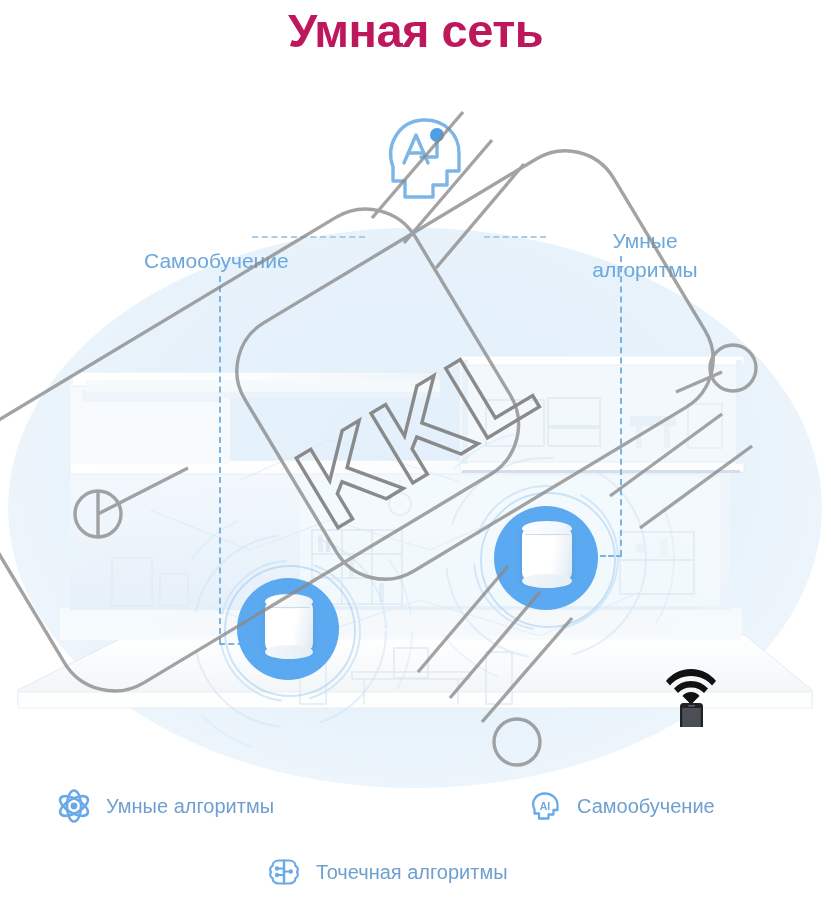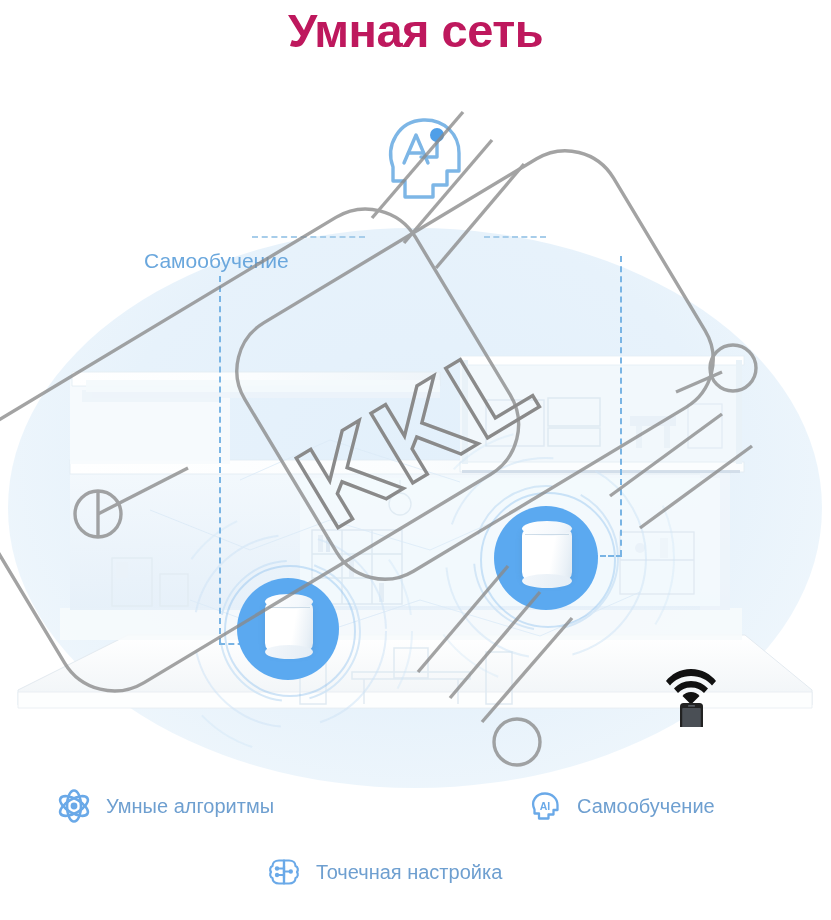--- a/index.html
+++ b/index.html
@@ -307,20 +307,22 @@
   </svg>
 
   <div class="leader-h leader-h-left"></div>
   <div class="leader-h leader-h-right"></div>
   <div class="leader-v leader-v-left"></div>
   <div class="leader-v leader-v-right"></div>
   <div class="leader-elbow leader-elbow-left"></div>
   <div class="leader-elbow leader-elbow-right"></div>
 
   <div class="callout callout-left">Самообучение</div>
+  <div class="callout callout-right">Умные
+алгоритмы</div>
 
   <div class="router-node" style="left:224px; top:485px; width:132px; height:132px;">
     <div class="router-halo-outer" style="left:0; top:0; width:128px; height:128px;"></div>
     <div class="router-halo" style="left:13px; top:13px; width:102px; height:102px;"></div>
     <div class="router-body" style="left:41px; top:36px; width:48px; height:52px; border-radius:8px 8px 10px 10px;"></div>
     <div class="router-cap" style="left:41px; top:29px; width:48px; height:15px;"></div>
     <div class="router-base" style="left:41px; top:80px; width:48px; height:14px;"></div>
     <div class="router-seam" style="left:44px; top:42px; width:42px;"></div>
   </div>
 
@@ -409,15 +411,15 @@
         <path d="M23 6.5 C27 6.5 29.5 9 29.5 12 C32 13 32.5 16 31 18 C32.5 20 32 23 29.5 24 C29.5 27 27 29.5 23 29.5 L18 29.5 L18 6.5 Z"></path>
         <path d="M18 12 L18 24"></path>
         <path d="M18 14.5 L12 14.5"></path>
         <path d="M18 21 L12 21"></path>
         <path d="M18 17.5 L24 17.5"></path>
       </g>
       <circle cx="11" cy="14.5" r="2.2" fill="#6aa9e8"></circle>
       <circle cx="11" cy="21" r="2.2" fill="#6aa9e8"></circle>
       <circle cx="24.8" cy="17.5" r="2.2" fill="#6aa9e8"></circle>
     </svg>
-    <span class="feature-label">Точечная настройка</span>
+    <span class="feature-label">Точечная алгоритмы</span>
   </div>
 </div>
 
 </body></html>

